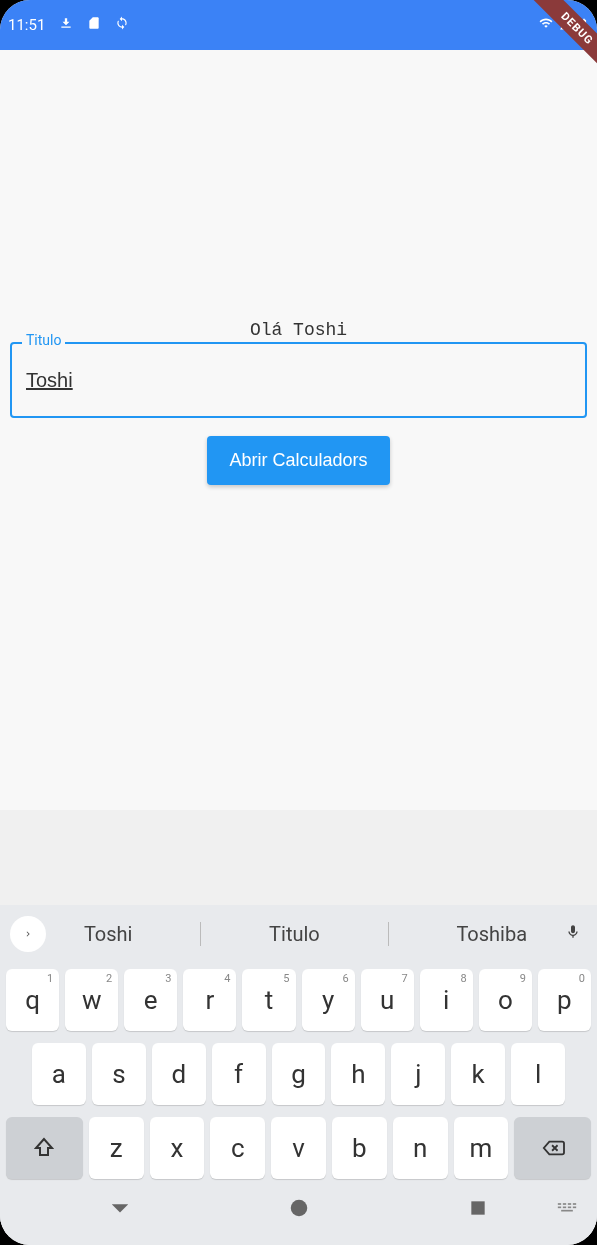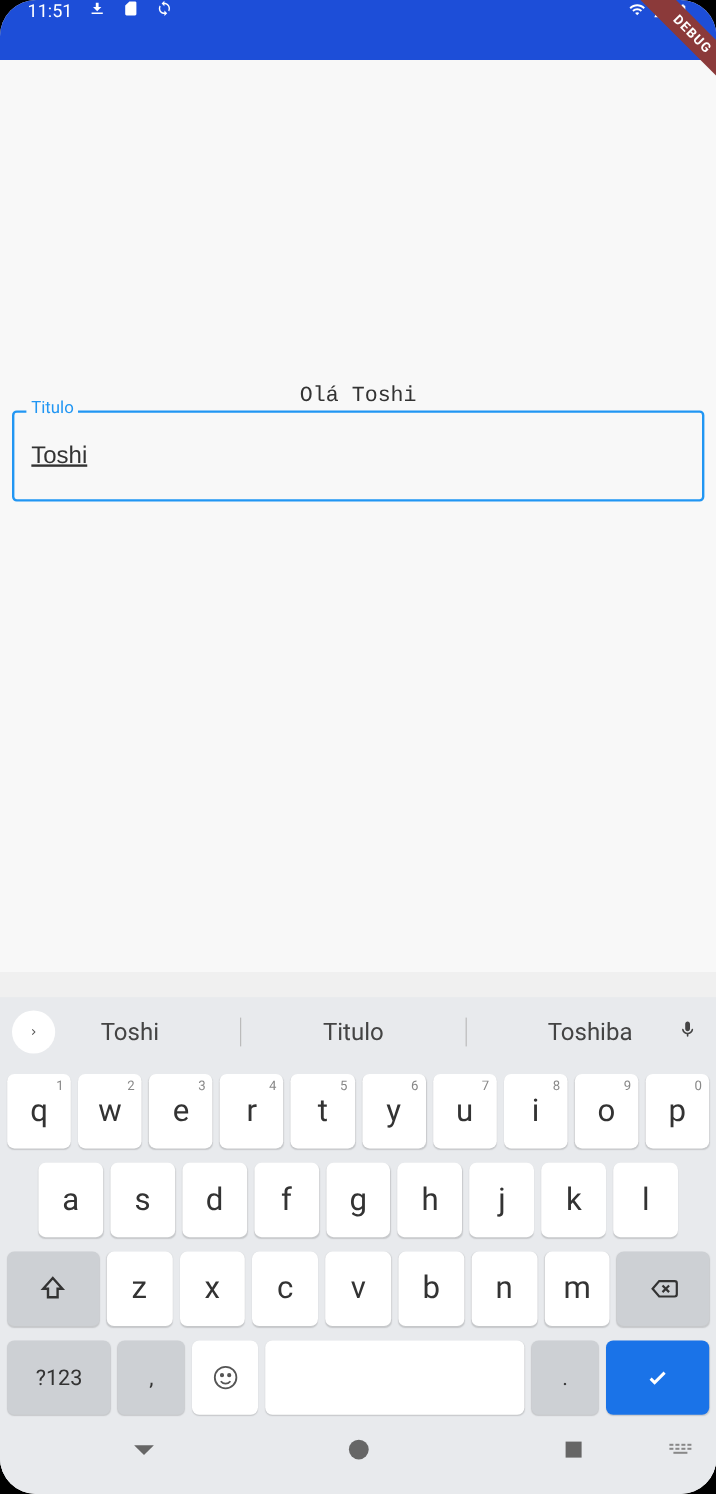--- a/index.html
+++ b/index.html
@@ -14,25 +14,25 @@
     .device {
       width: 597px;
       height: 1245px;
       background: #f0f0f0;
       border-radius: 30px;
       overflow: hidden;
       position: relative;
     }
     .status-bar {
       height: 50px;
-      background: #1d4ed8;
-      display: flex;
-      align-items: flex-start;
+      background: #3b82f6;
+      display: flex;
+      align-items: center;
       justify-content: space-between;
-      padding: 0 23px;
+      padding: 0 8px;
       color: white;
       font-size: 15px;
     }
     .status-left { display: flex; align-items: center; gap: 14px; }
     .status-right { display: flex; align-items: center; gap: 4px; }
     .debug-banner {
       position: absolute;
       top: 18px;
       right: -40px;
       background: #8b3a3a;
@@ -229,20 +229,21 @@
   </div>
 
   <div class="debug-banner">DEBUG</div>
 
   <div class="app-content">
     <div class="greeting">Olá Toshi</div>
     <div class="input-wrapper">
       <span class="input-label">Titulo</span>
       <input type="text" class="text-input" value="Toshi" style="">
     </div>
+    <button class="action-button">Abrir Calculadors</button>
   </div>
 
   <div class="keyboard">
     <div class="suggestion-bar">
       <div class="suggestion-expand">
         <svg width="10" height="16" viewBox="0 0 24 24" fill="#555">
             <path d="M8.59 16.59L13.17 12 8.59 7.41 10 6l6 6-6 6-1.41-1.41z"></path>
           </svg>
       </div>
       <div class="suggestions">
@@ -289,39 +290,20 @@
           </svg>
       </div>
       <div id="row3-letters" style="display:contents"><div class="key">z</div><div class="key">x</div><div class="key">c</div><div class="key">v</div><div class="key">b</div><div class="key">n</div><div class="key">m</div></div>
       <div class="key key-special bksp-key">
         <svg width="28" height="22" viewBox="0 0 24 24" fill="none" stroke="#333" stroke-width="2">
             <path d="M22 5H8l-6 7 6 7h14c1.1 0 2-.9 2-2V7c0-1.1-.9-2-2-2z"></path>
             <path d="M11 9l6 6M17 9l-6 6"></path>
           </svg>
       </div>
     </div>
-    <div class="key-row bottom-row">
-      <div class="key key-special key-symbols">?123</div>
-      <div class="key key-special key-comma">,</div>
-      <div class="key key-emoji">
-        <svg width="24" height="24" viewBox="0 0 24 24" fill="none" stroke="#555" stroke-width="1.5">
-            <circle cx="12" cy="12" r="9"></circle>
-            <circle cx="9" cy="10" r="1" fill="#555"></circle>
-            <circle cx="15" cy="10" r="1" fill="#555"></circle>
-            <path d="M8 15s1.5 2 4 2 4-2 4-2"></path>
-          </svg>
-      </div>
-      <div class="key key-space"></div>
-      <div class="key key-special key-period">.</div>
-      <div class="key key-enter">
-        <svg width="26" height="20" viewBox="0 0 24 24" fill="none" stroke="white" stroke-width="3">
-            <path d="M5 13l4 4L19 7"></path>
-          </svg>
-      </div>
-    </div>
     <div class="nav-bar">
       <span class="nav-icon">
         <svg width="22" height="22" viewBox="0 0 24 24" fill="#666">
             <path d="M12 17L3 8h18l-9 9z"></path>
           </svg>
       </span>
       <span class="nav-icon">
         <svg width="22" height="22" viewBox="0 0 24 24" fill="#666">
             <circle cx="12" cy="12" r="9"></circle>
           </svg>

